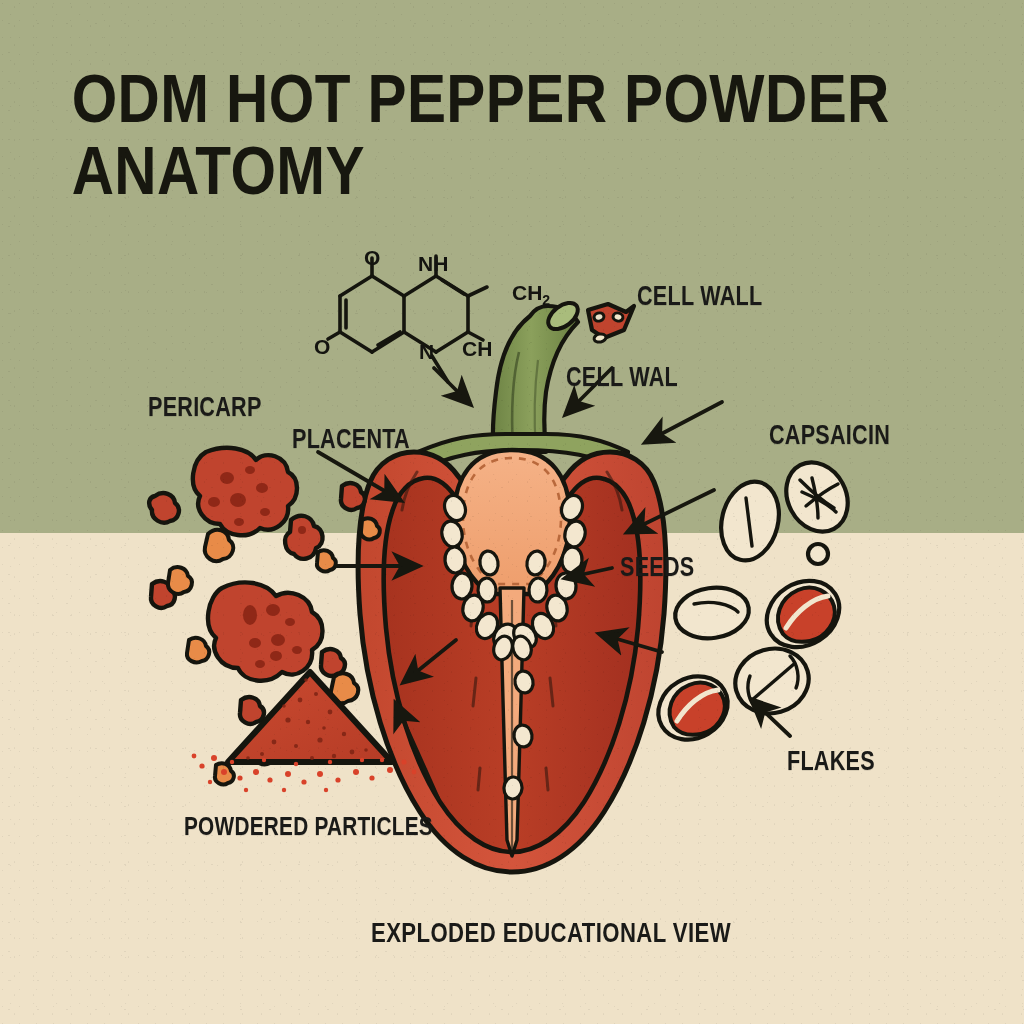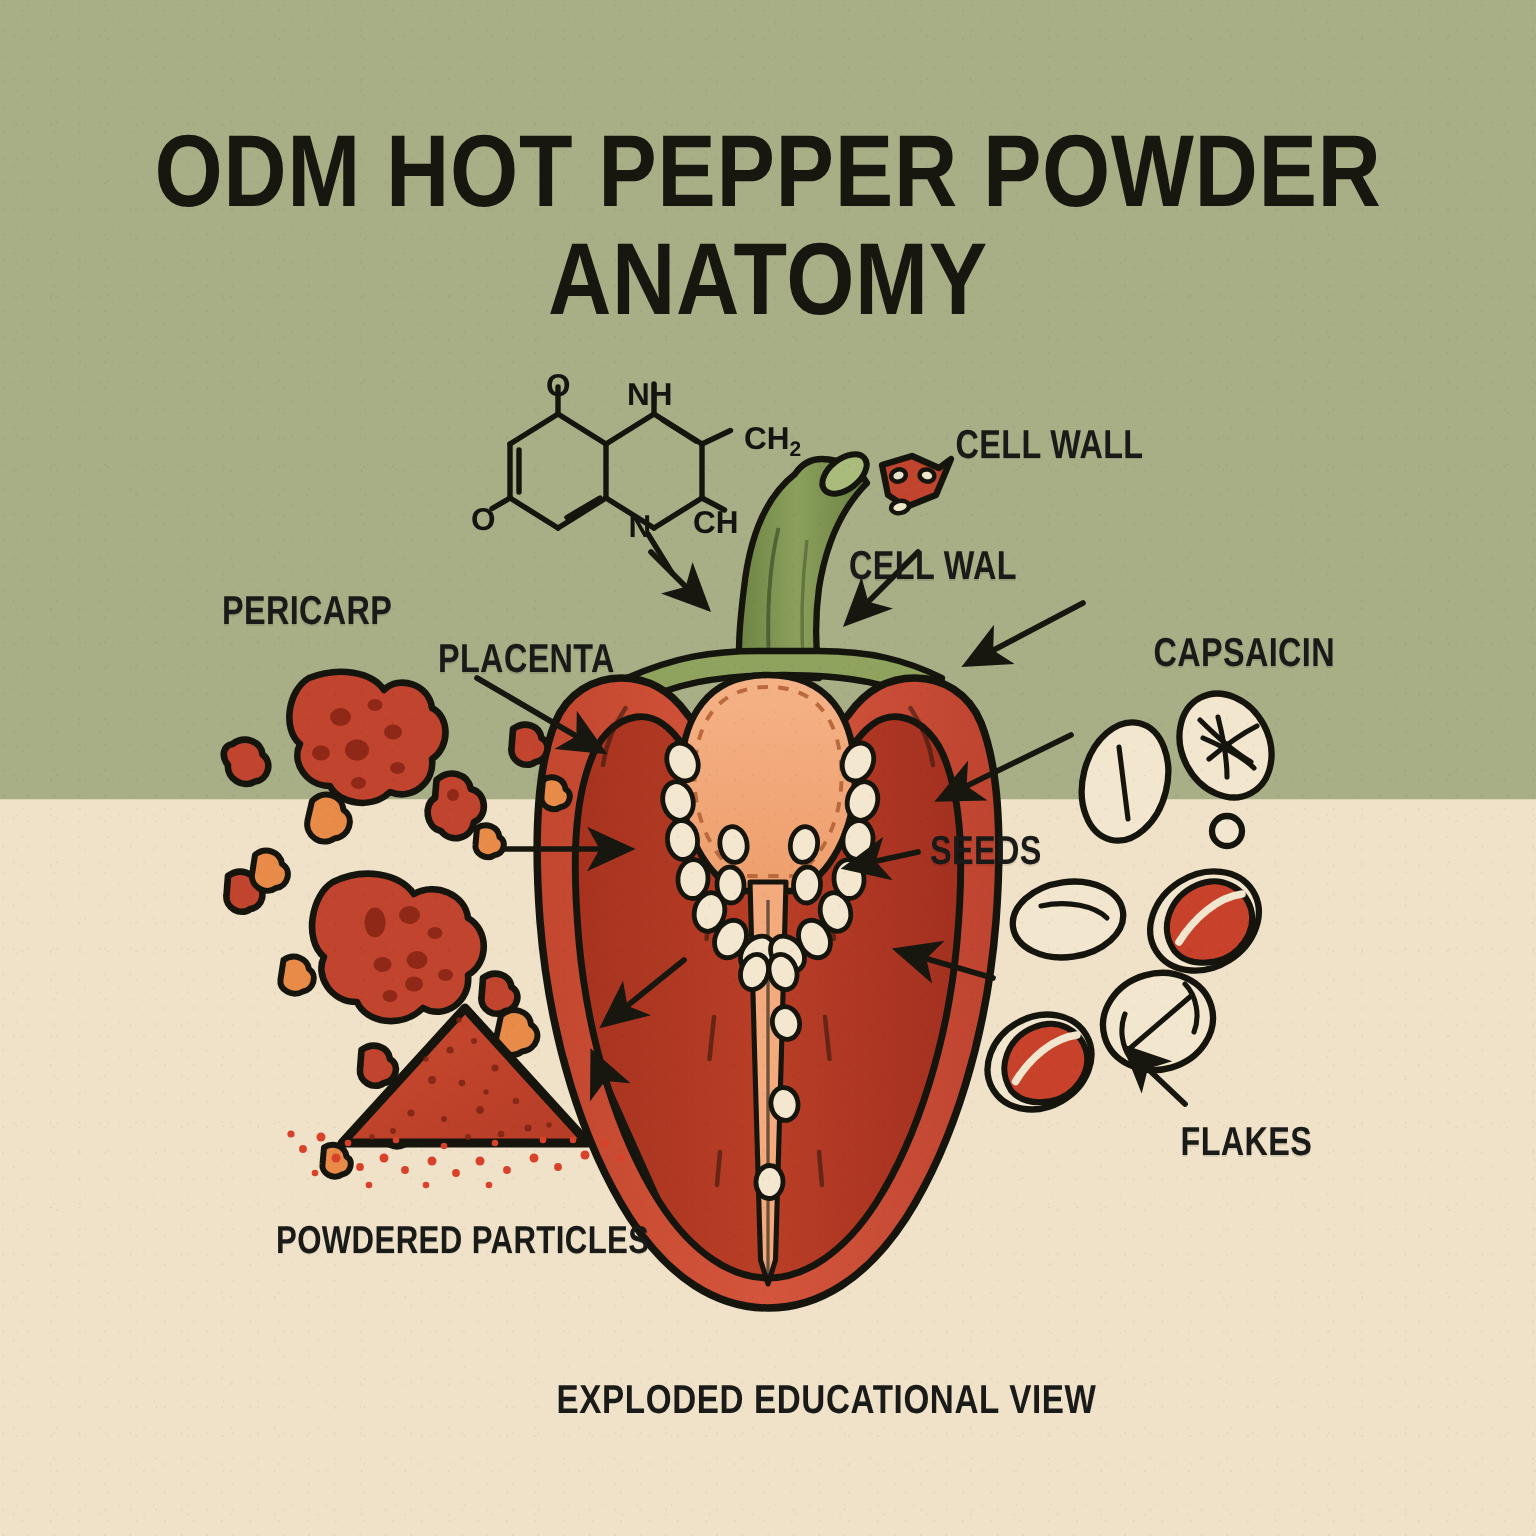--- a/index.html
+++ b/index.html
@@ -47,28 +47,27 @@
     font-weight: 700;
     letter-spacing: 0.3px;
     white-space: nowrap;
     transform: scaleX(0.80);
     transform-origin: left center;
     text-shadow: 0 1px 0 rgba(0,0,0,0.10);
   }
   .title {
     position: absolute;
     left: 0; top: 62px; width: 1024px;
-    text-align: center;
+    text-align: left;
     color: #17170F;
     font-family: "Liberation Sans Narrow", "Liberation Sans", sans-serif;
     font-weight: 700;
     font-size: 68px;
     line-height: 72px;
     letter-spacing: 0.5px;
-    margin-top: 16px;
   }
   .title span { display: block; transform: scaleX(0.86); }
   .caption {
     position: absolute;
     left: 0; top: 918px; width: 1024px;
     text-align: center;
     color: #1A1A18;
     font-family: "Liberation Sans Narrow", "Liberation Sans", sans-serif;
     font-weight: 700;
     font-size: 27px;
@@ -411,21 +410,21 @@
   <div class="label lbl-27" style="left:292px; top:424px;">PLACENTA</div>
   <div class="label lbl-27" style="left:637px; top:281px;">CELL WALL</div>
   <div class="label lbl-27" style="left:566px; top:362px;">CELL WAL</div>
   <div class="label lbl-27" style="left:769px; top:420px;">CAPSAICIN</div>
   <div class="label lbl-27" style="left:620px; top:552px;">SEEDS</div>
   <div class="label lbl-27" style="left:787px; top:746px;">FLAKES</div>
   <div class="label lbl-26" style="left:184px; top:811px;">POWDERED PARTICLES</div>
 
   <div class="chem-atom" style="left:364px; top:246px;">O</div>
   <div class="chem-atom" style="left:418px; top:252px;">NH</div>
-  <div class="chem-atom" style="left:496px; top:281px;"><span>CH</span><sub>2</sub></div>
+  <div class="chem-atom" style="left:512px; top:281px;"><span>CH</span><sub>2</sub></div>
   <div class="chem-atom" style="left:314px; top:335px;">O</div>
   <div class="chem-atom" style="left:419px; top:340px;">N</div>
   <div class="chem-atom" style="left:462px; top:337px;">CH</div>
 
   <div class="caption">
     <span>EXPLODED EDUCATIONAL VIEW</span>
   </div>
 
   <div class="grain"></div>
 </div>

